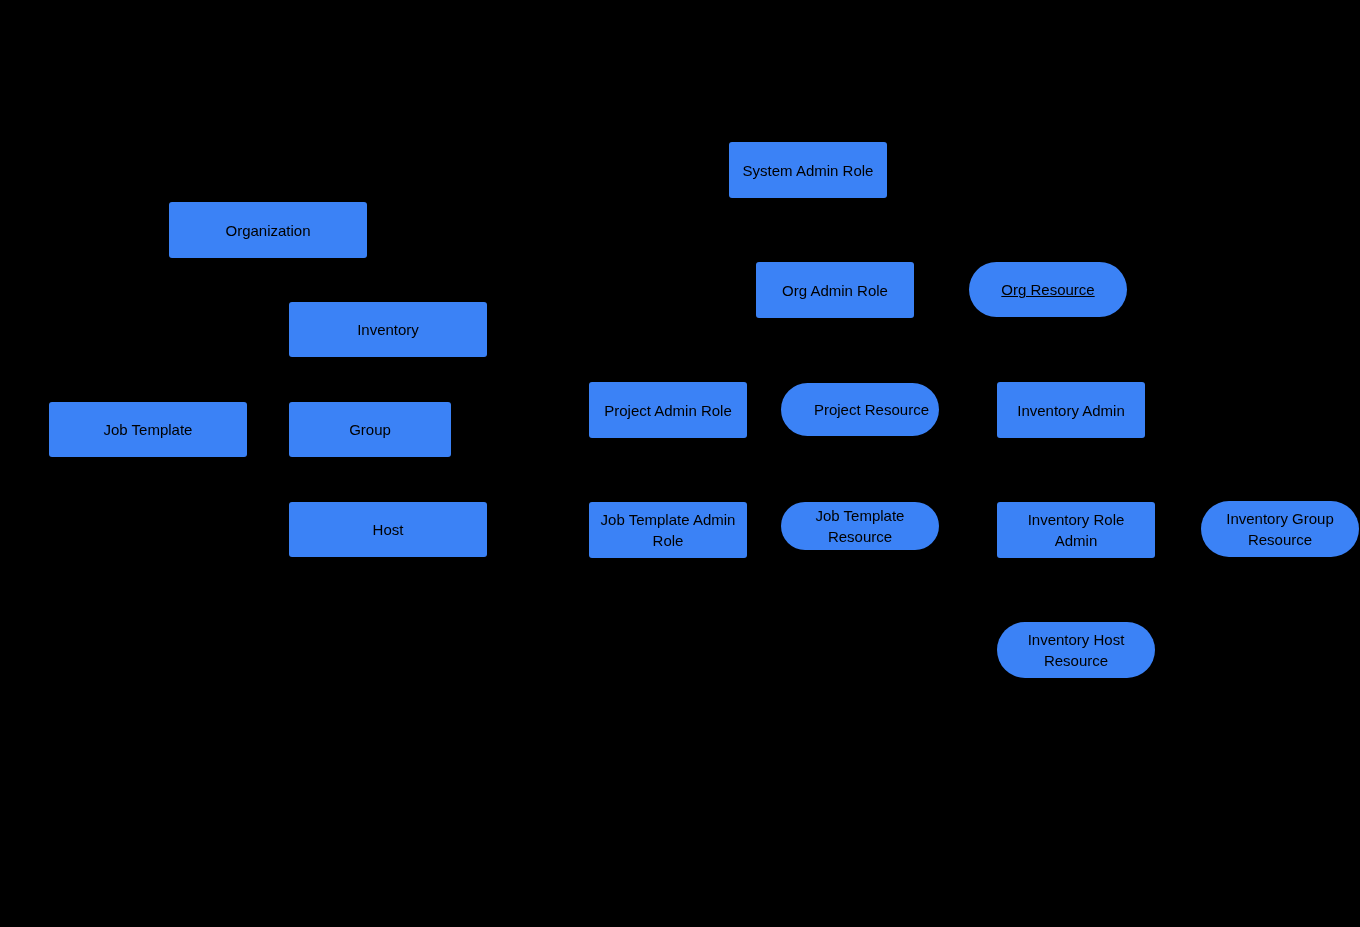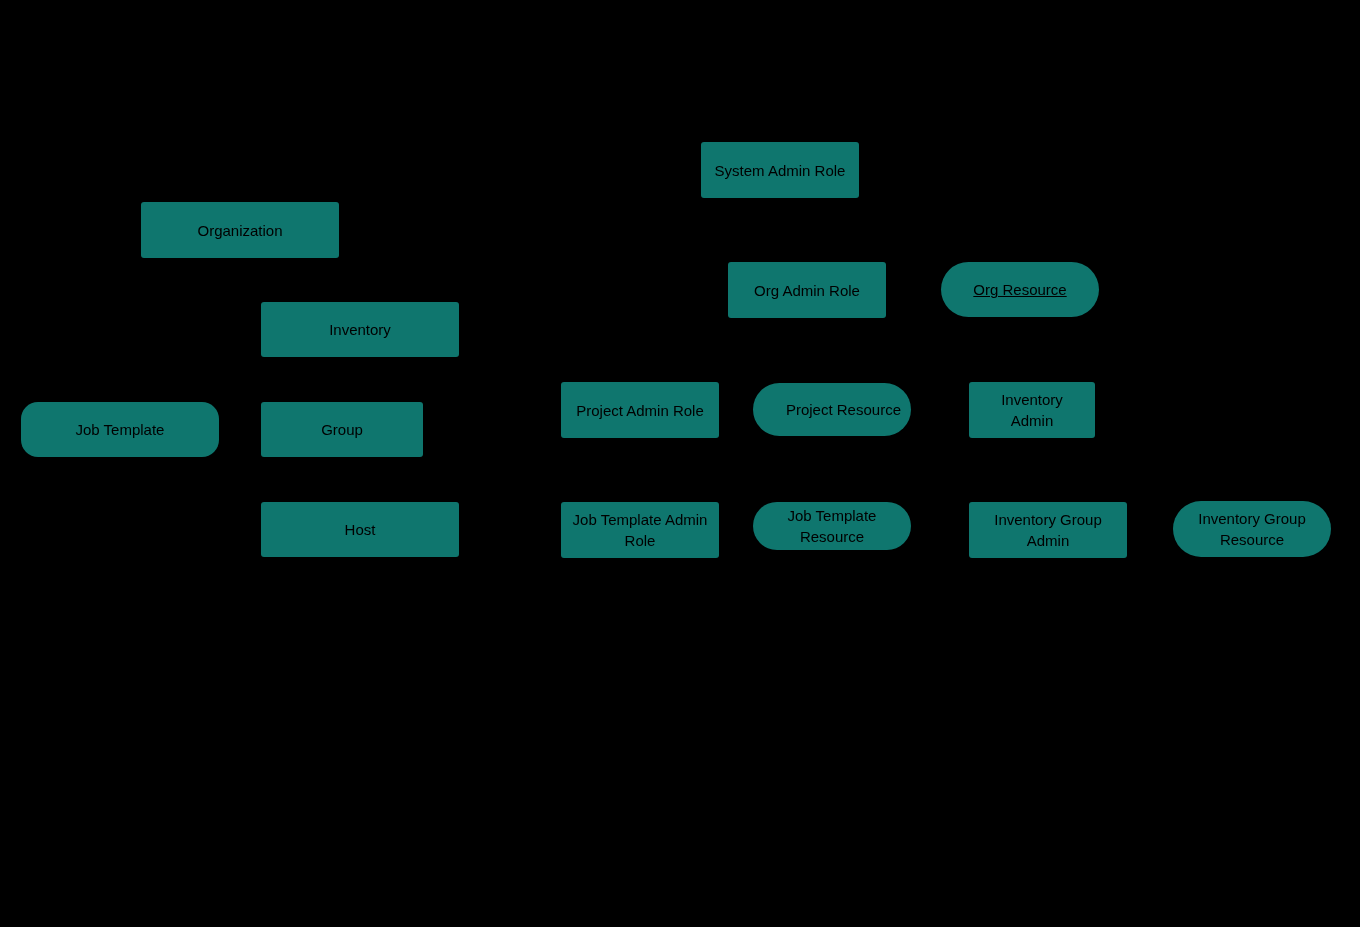--- a/index.html
+++ b/index.html
@@ -12,30 +12,31 @@
     font-family: "Liberation Sans", sans-serif;
   }
   #canvas {
     position: relative;
     width: 1360px;
     height: 927px;
     background: #000000;
   }
   .node {
     position: absolute;
-    background: #0f766e;
+    background: #3b82f6;
     color: #000000;
     display: flex;
     align-items: center;
     justify-content: center;
     text-align: center;
     font-size: 15px;
     line-height: 1.4;
     box-sizing: border-box;
     padding: 4px 10px;
+    margin-left: 28px;
   }
   .node.rect {
     border-radius: 3px;
   }
   .node.pill {
     border-radius: 28px;
   }
 </style>
 </head>
 <body>
@@ -44,21 +45,21 @@
 
   <div class="node rect" style="left:141px; top:202px; width:198px; height:56px;">
     <span>Organization</span>
   </div>
 
 
   <div class="node rect" style="left:261px; top:302px; width:198px; height:55px;">
     <span>Inventory</span>
   </div>
 
-  <div class="node rect" style="left:21px; top:402px; width:198px; height:55px;border-radius:17px;">
+  <div class="node rect" style="left:21px; top:402px; width:198px; height:55px;">
     <span>Job Template</span>
   </div>
 
   <div class="node rect" style="left:261px; top:402px; width:162px; height:55px;">
     <span>Group</span>
   </div>
 
   <div class="node rect" style="left:261px; top:502px; width:198px; height:55px;">
     <span>Host</span>
   </div>
@@ -76,35 +77,38 @@
   </div>
 
   <div class="node rect" style="left:561px; top:382px; width:158px; height:56px;">
     <span>Project Admin Role</span>
   </div>
 
   <div class="node pill" style="left:753px; top:383px; width:158px; height:53px;justify-content:flex-end;">
     <span>Project Resource</span>
   </div>
 
-  <div class="node rect" style="left:969px; top:382px; width:126px; height:56px;">
+  <div class="node rect" style="left:969px; top:382px; width:148px; height:56px;">
     <span>Inventory Admin</span>
   </div>
 
 
   <div class="node rect" style="left:561px; top:502px; width:158px; height:56px;">
     <span>Job Template Admin Role</span>
   </div>
 
   <div class="node pill" style="left:753px; top:502px; width:158px; height:48px;">
     <span>Job Template Resource</span>
   </div>
 
   <div class="node rect" style="left:969px; top:502px; width:158px; height:56px;">
-    <span>Inventory Group Admin</span>
+    <span>Inventory Role Admin</span>
   </div>
 
   <div class="node pill" style="left:1173px; top:501px; width:158px; height:56px;">
     <span>Inventory Group Resource</span>
   </div>
 
+  <div class="node pill" style="left:969px; top:622px; width:158px; height:56px;">
+    <span>Inventory Host Resource</span>
+  </div>
 
 </div>
 
 </body></html>

